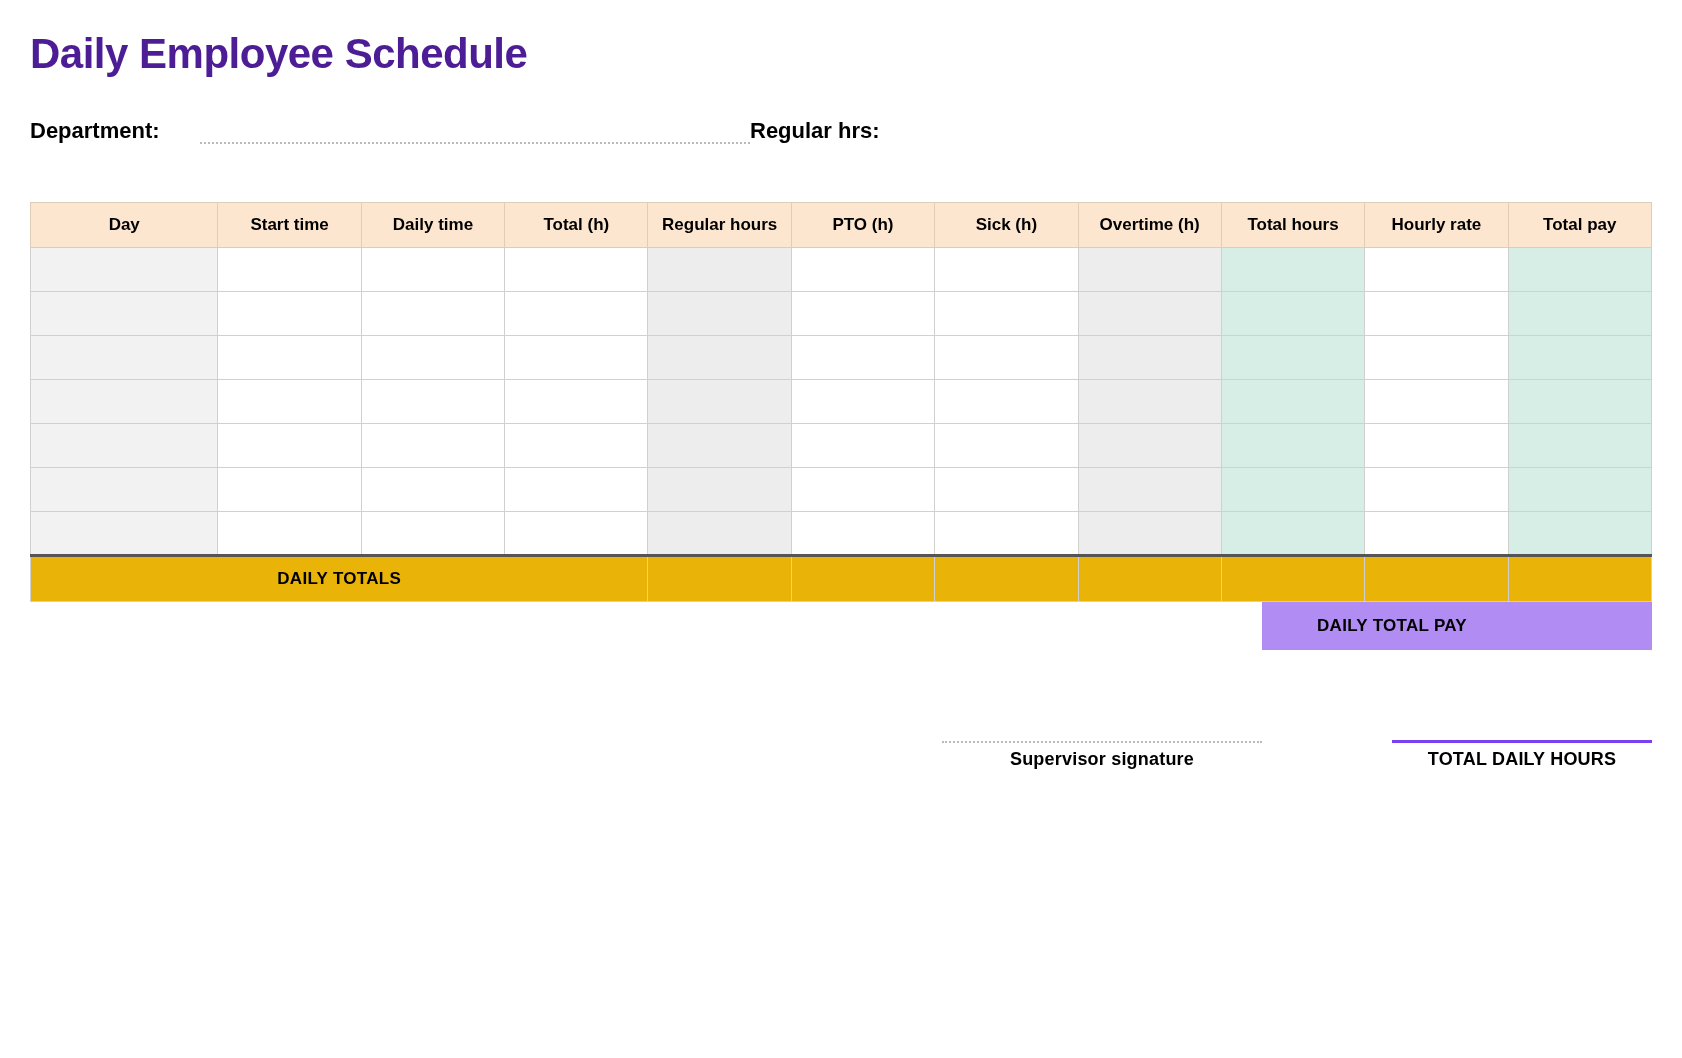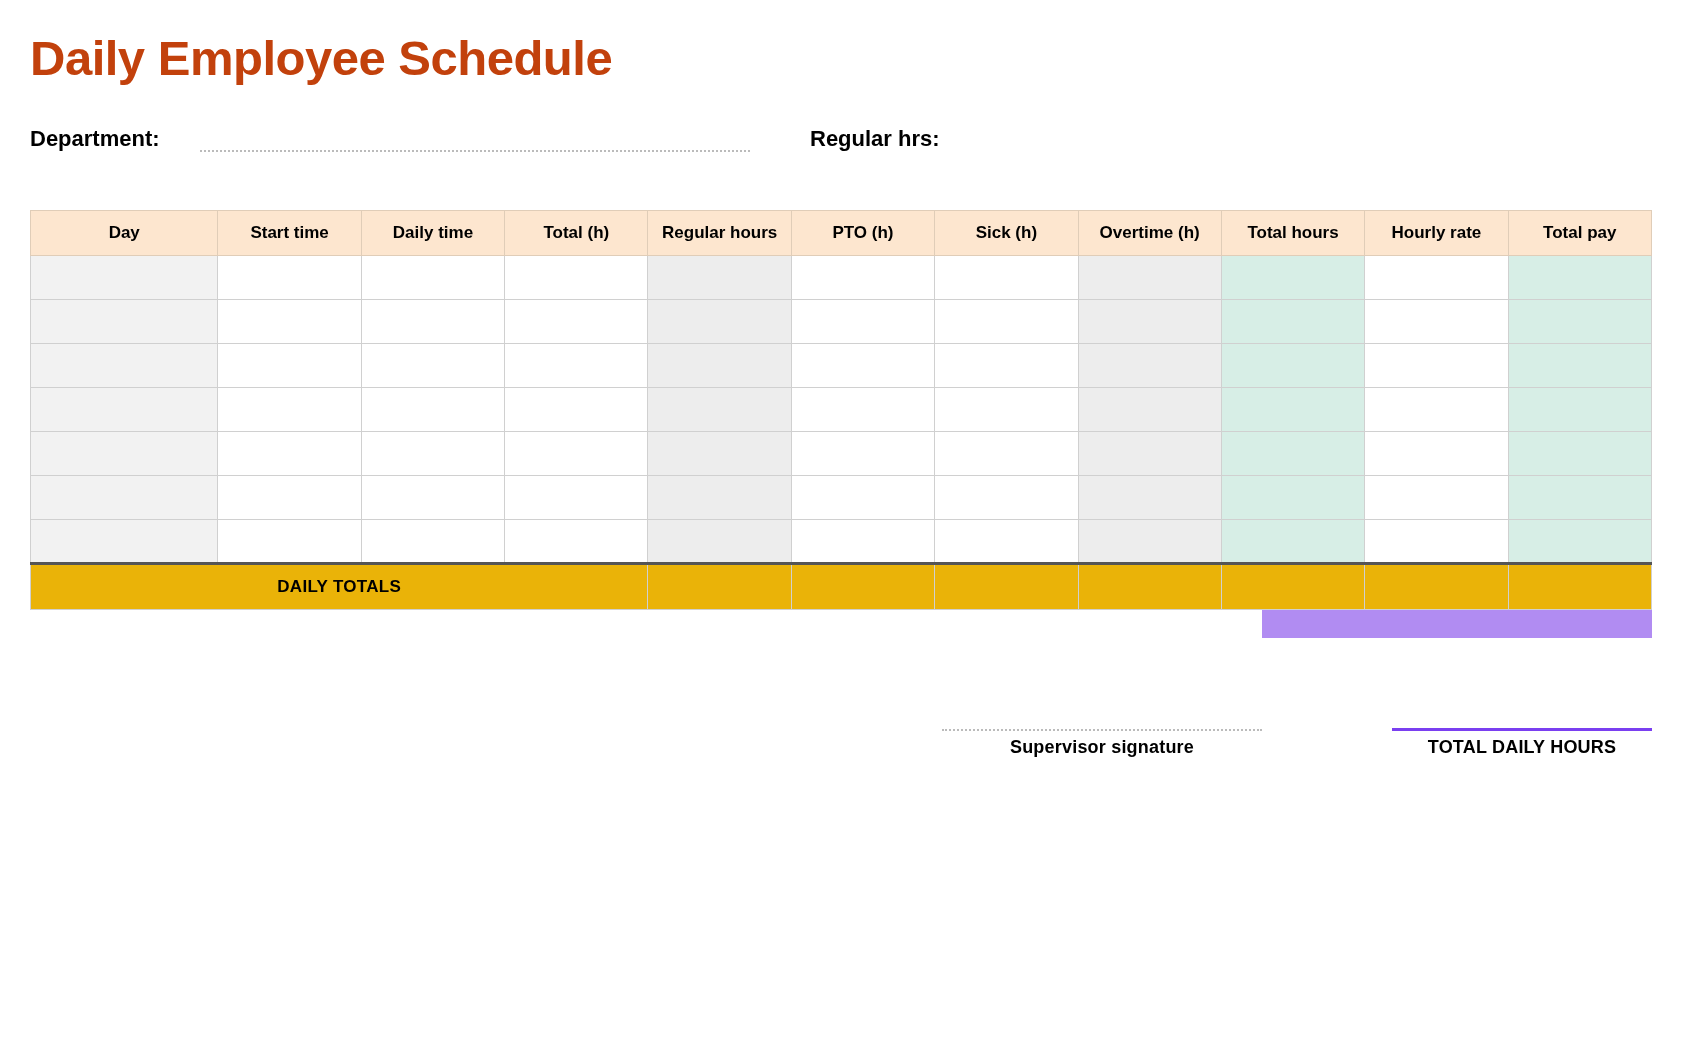--- a/index.html
+++ b/index.html
@@ -8,29 +8,28 @@
     padding: 0;
     background: #ffffff;
     font-family: -apple-system, BlinkMacSystemFont, "Segoe UI", Helvetica, Arial, sans-serif;
     color: #000;
   }
   .page {
     width: 1682px;
     padding: 20px 30px 40px 30px;
   }
   h1.title {
-    color: #c2410c;
-    font-size: 49px;
+    color: #4c1d95;
+    font-size: 42px;
     font-weight: 800;
     margin: 10px 0 40px 0;
     letter-spacing: -0.5px;
   }
   .meta {
     display: flex;
-    gap: 60px;
     margin-bottom: 10px;
   }
   .meta-left { width: 720px; }
   .meta-right { flex: 1; text-align: center; }
   .meta-row {
     display: flex;
     align-items: flex-end;
     margin-bottom: 18px;
   }
   .meta-label {
@@ -287,20 +286,21 @@
         <td></td>
         <td></td>
         <td></td>
         <td></td>
       </tr>
     </tbody>
   </table>
 
   <div class="pay-strip">
     <div class="pay-strip-inner">
+      <div class="pay-strip-label">DAILY TOTAL PAY</div>
       <div class="pay-strip-value"></div>
     </div>
   </div>
 
   <div class="footer">
     <div class="sig-block">
       <div class="sig-line"></div>
       <div class="foot-label">Supervisor signature</div>
     </div>
     <div class="sum-stack">

